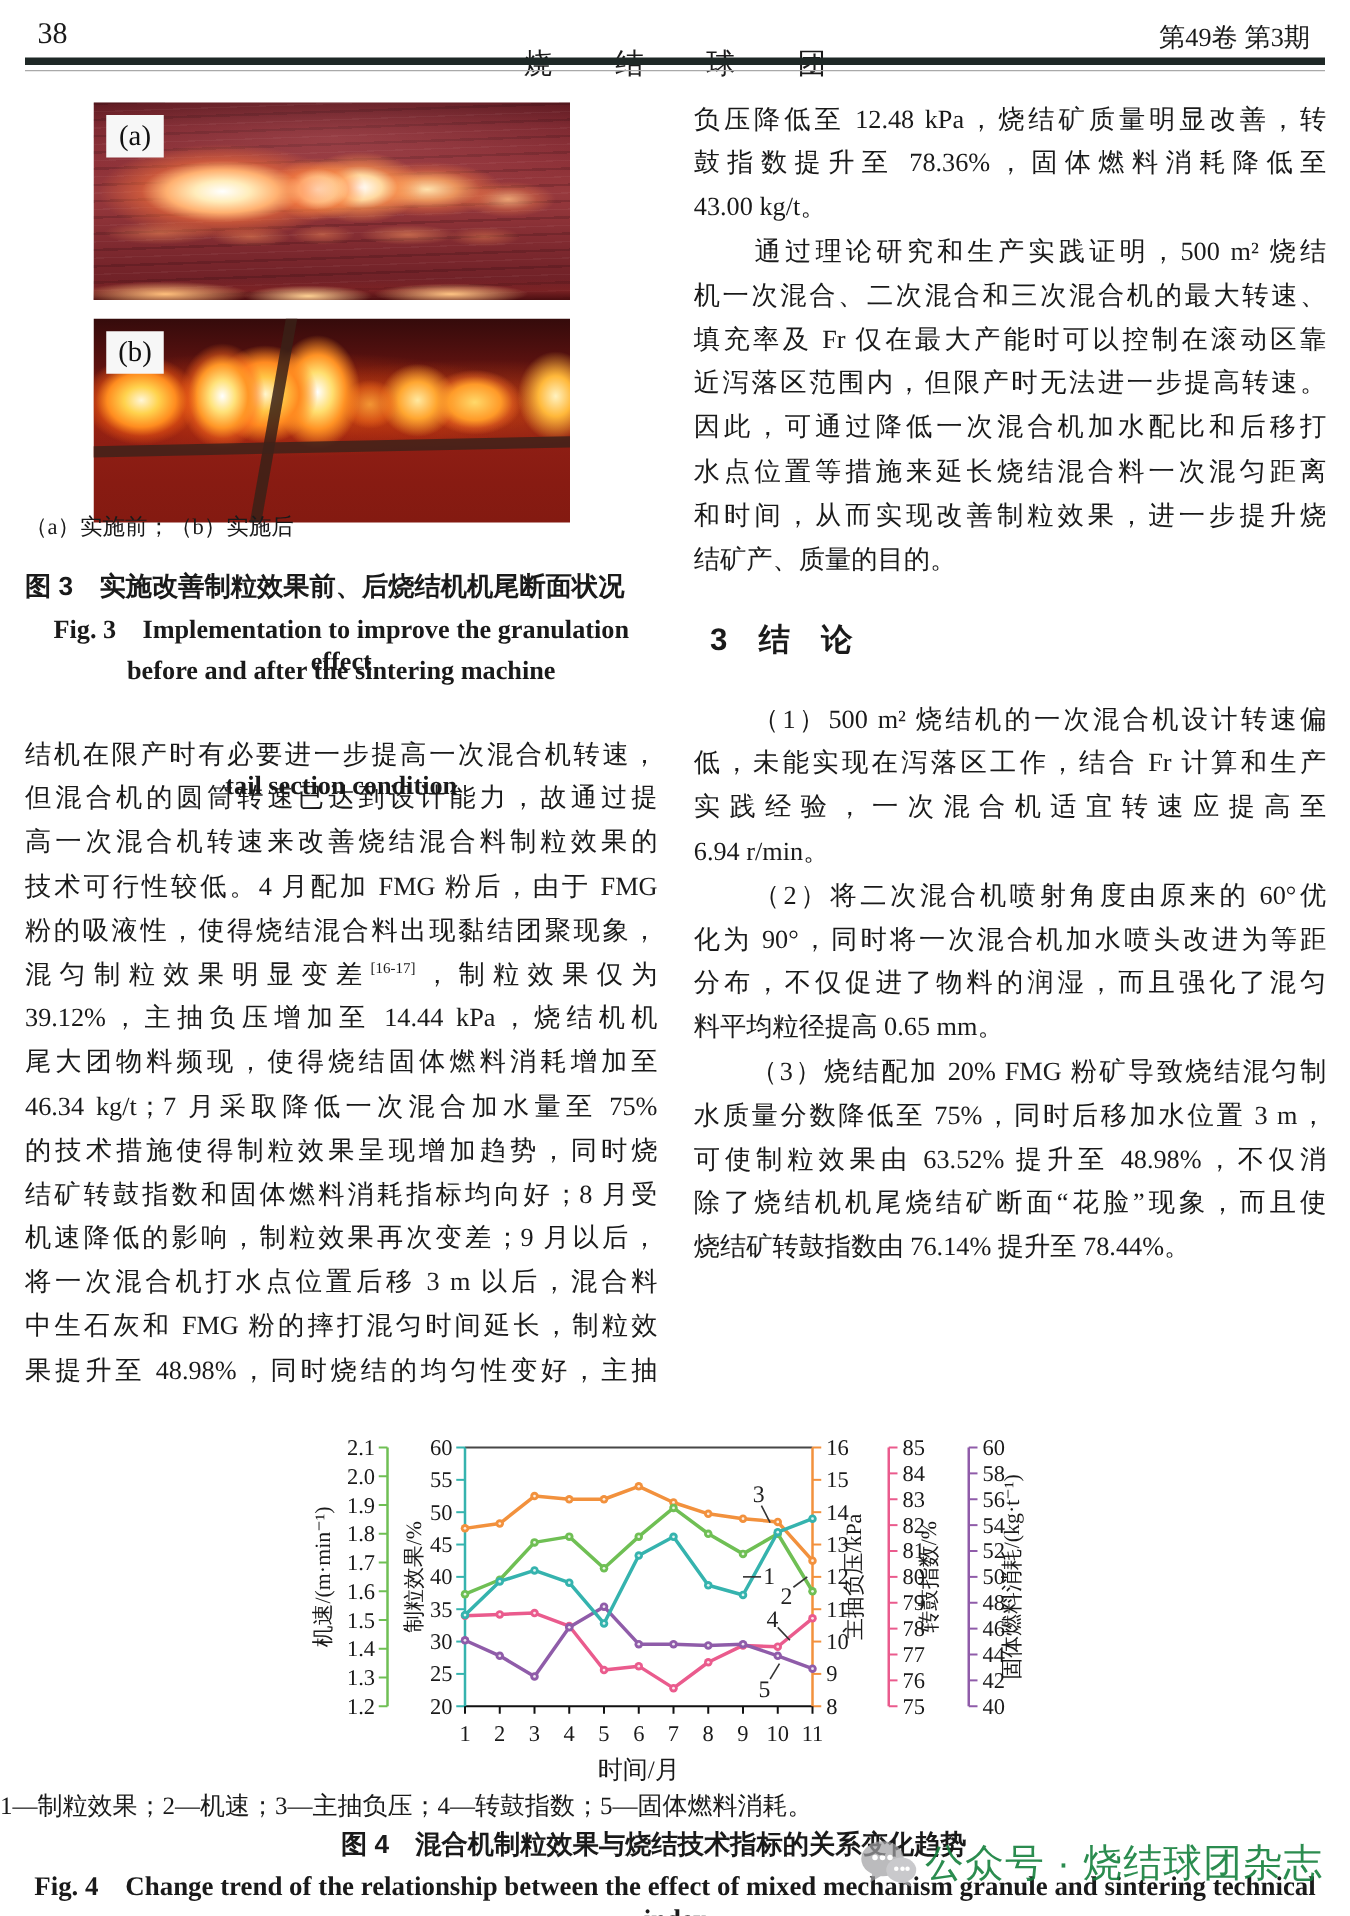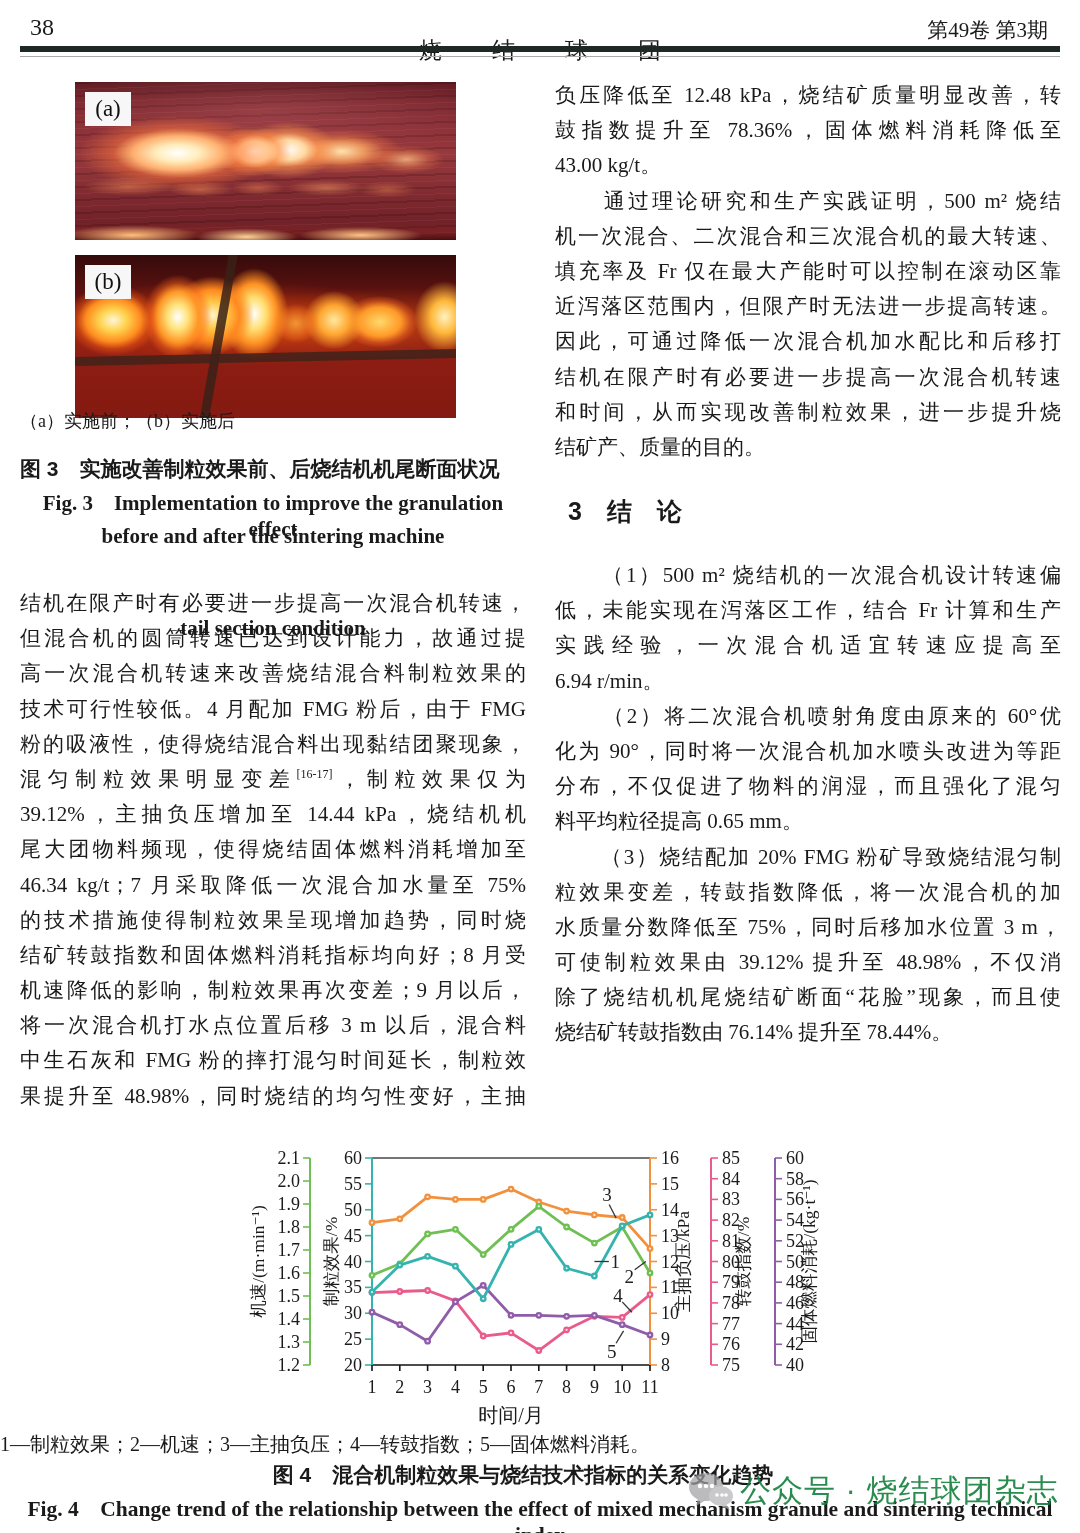--- a/index.html
+++ b/index.html
@@ -127,38 +127,37 @@
     </div>
   <div class="col" id="right-before">
       <div class="tline">负压降低至 12.48 kPa，烧结矿质量明显改善，转</div>
       <div class="tline">鼓指数提升至 78.36%，固体燃料消耗降低至</div>
       <div class="tline pend">43.00 kg/t。</div>
       <div class="tline">　　通过理论研究和生产实践证明，500 m² 烧结</div>
       <div class="tline">机一次混合、二次混合和三次混合机的最大转速、</div>
       <div class="tline">填充率及 Fr 仅在最大产能时可以控制在滚动区靠</div>
       <div class="tline">近泻落区范围内，但限产时无法进一步提高转速。</div>
       <div class="tline">因此，可通过降低一次混合机加水配比和后移打</div>
-      <div class="tline">结机在限产时有必要进一步提高一次混合机转速</div>
+      <div class="tline">水点位置等措施来延长烧结混合料一次混匀距离</div>
       <div class="tline">和时间，从而实现改善制粒效果，进一步提升烧</div>
       <div class="tline pend">结矿产、质量的目的。</div>
     </div>
   <div class="heading">3　结　论</div>
   <div class="col" id="right-after">
       <div class="tline">　　（1）500 m² 烧结机的一次混合机设计转速偏</div>
       <div class="tline">低，未能实现在泻落区工作，结合 Fr 计算和生产</div>
       <div class="tline">实践经验，一次混合机适宜转速应提高至</div>
       <div class="tline pend">6.94 r/min。</div>
       <div class="tline">　　（2）将二次混合机喷射角度由原来的 60°优</div>
       <div class="tline">化为 90°，同时将一次混合机加水喷头改进为等距</div>
       <div class="tline">分布，不仅促进了物料的润湿，而且强化了混匀</div>
       <div class="tline pend">料平均粒径提高 0.65 mm。</div>
       <div class="tline">　　（3）烧结配加 20% FMG 粉矿导致烧结混匀制</div>
-      <div class="tline">粒效果变差，转鼓指数降低，将一次混合机的加</div>
       <div class="tline">水质量分数降低至 75%，同时后移加水位置 3 m，</div>
-      <div class="tline">可使制粒效果由 39.12% 提升至 48.98%，不仅消</div>
+      <div class="tline">可使制粒效果由 63.52% 提升至 48.98%，不仅消</div>
       <div class="tline">除了烧结机机尾烧结矿断面“花脸”现象，而且使</div>
       <div class="tline pend">烧结矿转鼓指数由 76.14% 提升至 78.44%。</div>
     </div>
 
   <svg id="fig4" width="600" height="290" style="position:absolute;left:240px;top:1148px;overflow:visible">
       <line x1="132" y1="10" x2="410" y2="10" stroke="#474747" stroke-width="1.6"></line>
       <line x1="132" y1="217" x2="410" y2="217" stroke="#111111" stroke-width="1.6"></line>
       <line x1="70" y1="10" x2="70" y2="217" stroke="#6fbf54" stroke-width="2"></line>
       <line x1="70" y1="217" x2="63" y2="217" stroke="#6fbf54" stroke-width="1.6"></line>
       <text x="60" y="223" text-anchor="end" font-size="18" fill="#1a1a1a" font-family="&quot;Liberation Serif&quot;,&quot;DejaVu Serif&quot;,serif">1.2</text>

